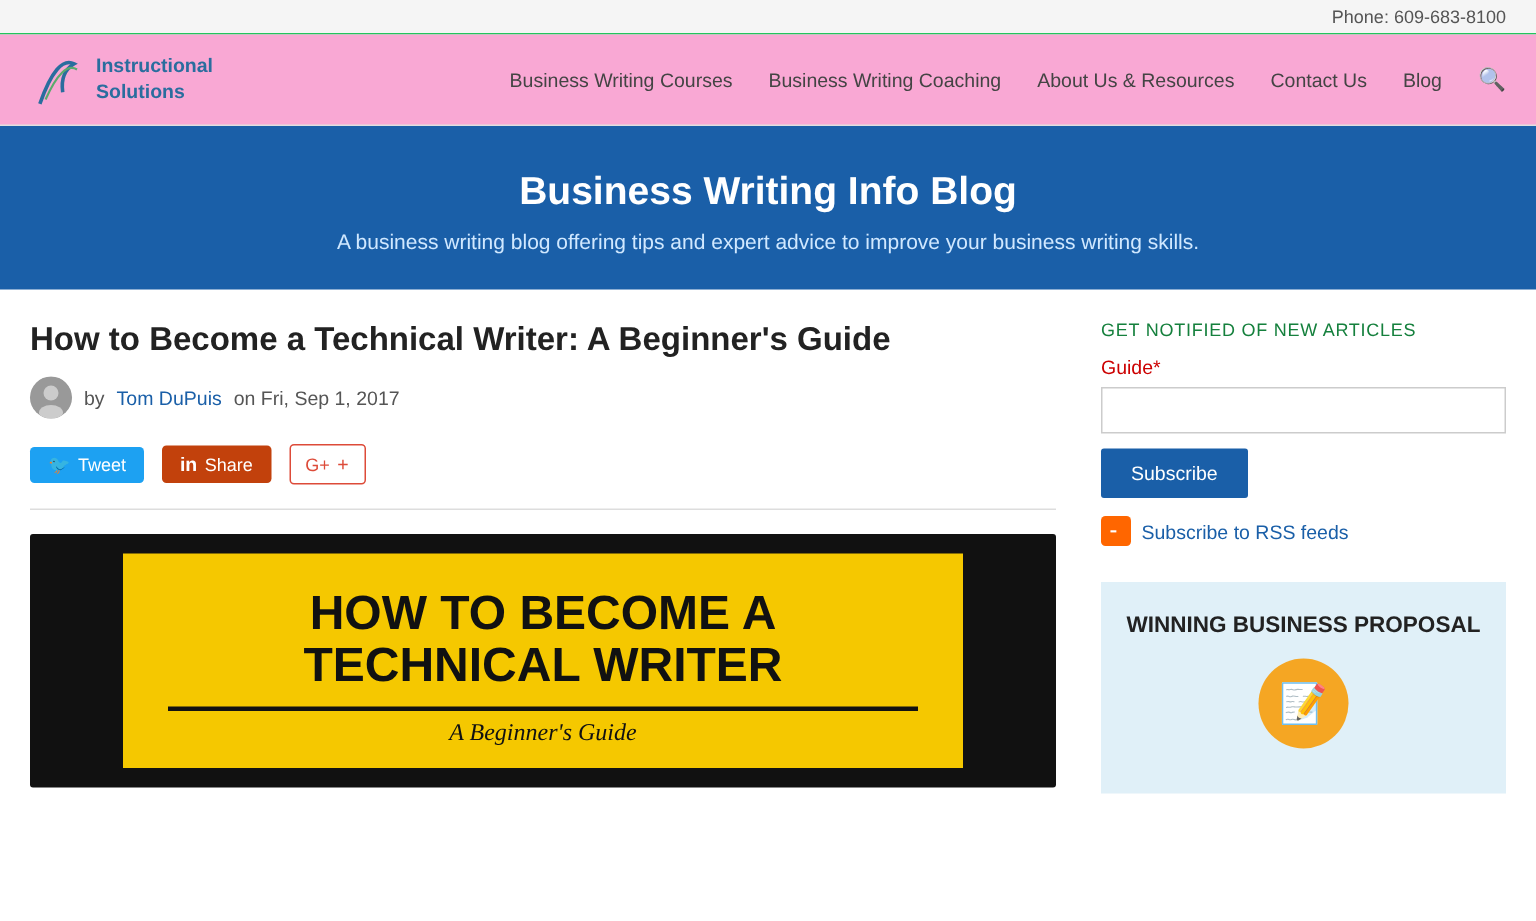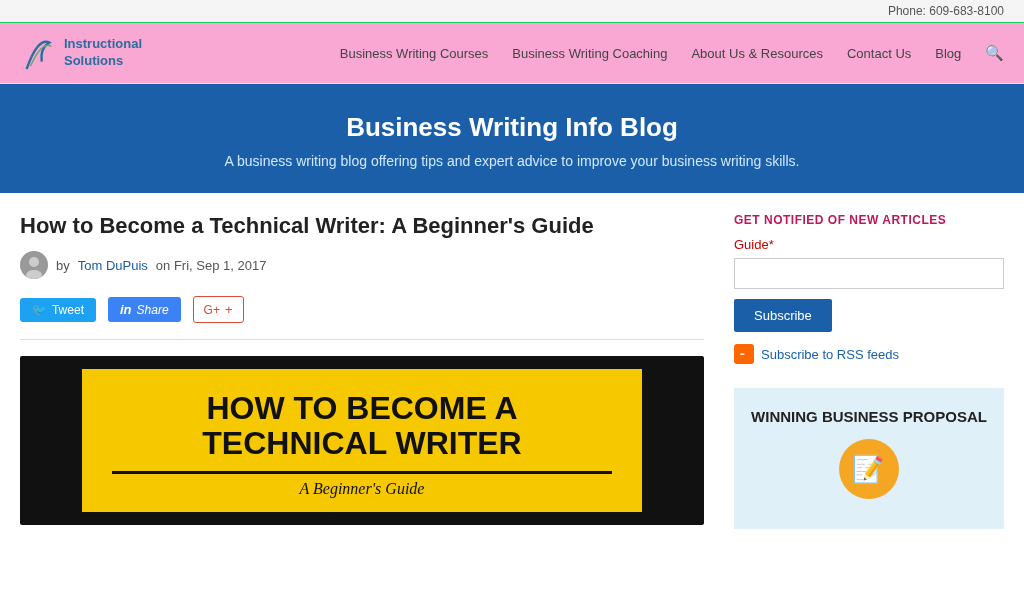--- a/index.html
+++ b/index.html
@@ -132,28 +132,27 @@
       border: none;
       border-radius: 3px;
       padding: 5px 12px;
       font-size: 12px;
       cursor: pointer;
     }
     .btn-linkedin {
       display: flex;
       align-items: center;
       gap: 5px;
-      background: #3b82f6;
+      background: #c2410c;
       color: #fff;
       border: none;
       border-radius: 3px;
       padding: 5px 12px;
       font-size: 12px;
       cursor: pointer;
-      font-style: italic;
     }
     .btn-gplus {
       display: flex;
       align-items: center;
       gap: 5px;
       background: #fff;
       color: #dd4b39;
       border: 1px solid #dd4b39;
       border-radius: 3px;
       padding: 5px 10px;
@@ -204,22 +203,22 @@
     
     .sidebar {
       width: 270px;
       flex-shrink: 0;
     }
     .sidebar-section {
       margin-bottom: 24px;
     }
     .sidebar-section-title {
       font-size: 12px;
-      font-weight: bold;
-      color: #be185d;
+      font-weight: normal;
+      color: #15803d;
       text-transform: uppercase;
       margin-bottom: 10px;
       letter-spacing: 0.5px;
     }
     .email-label {
       font-size: 13px;
       color: #333;
       margin-bottom: 6px;
     }
     .email-label span {

